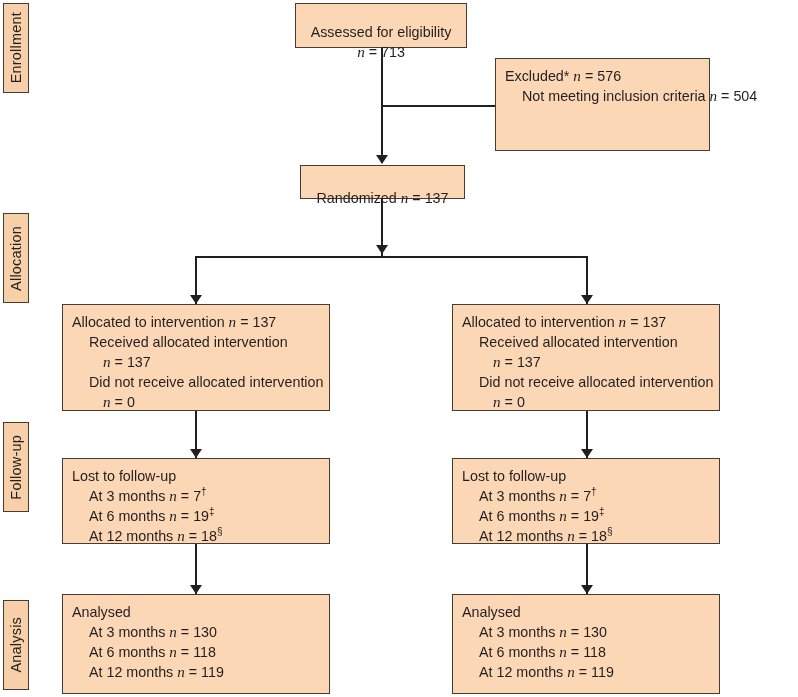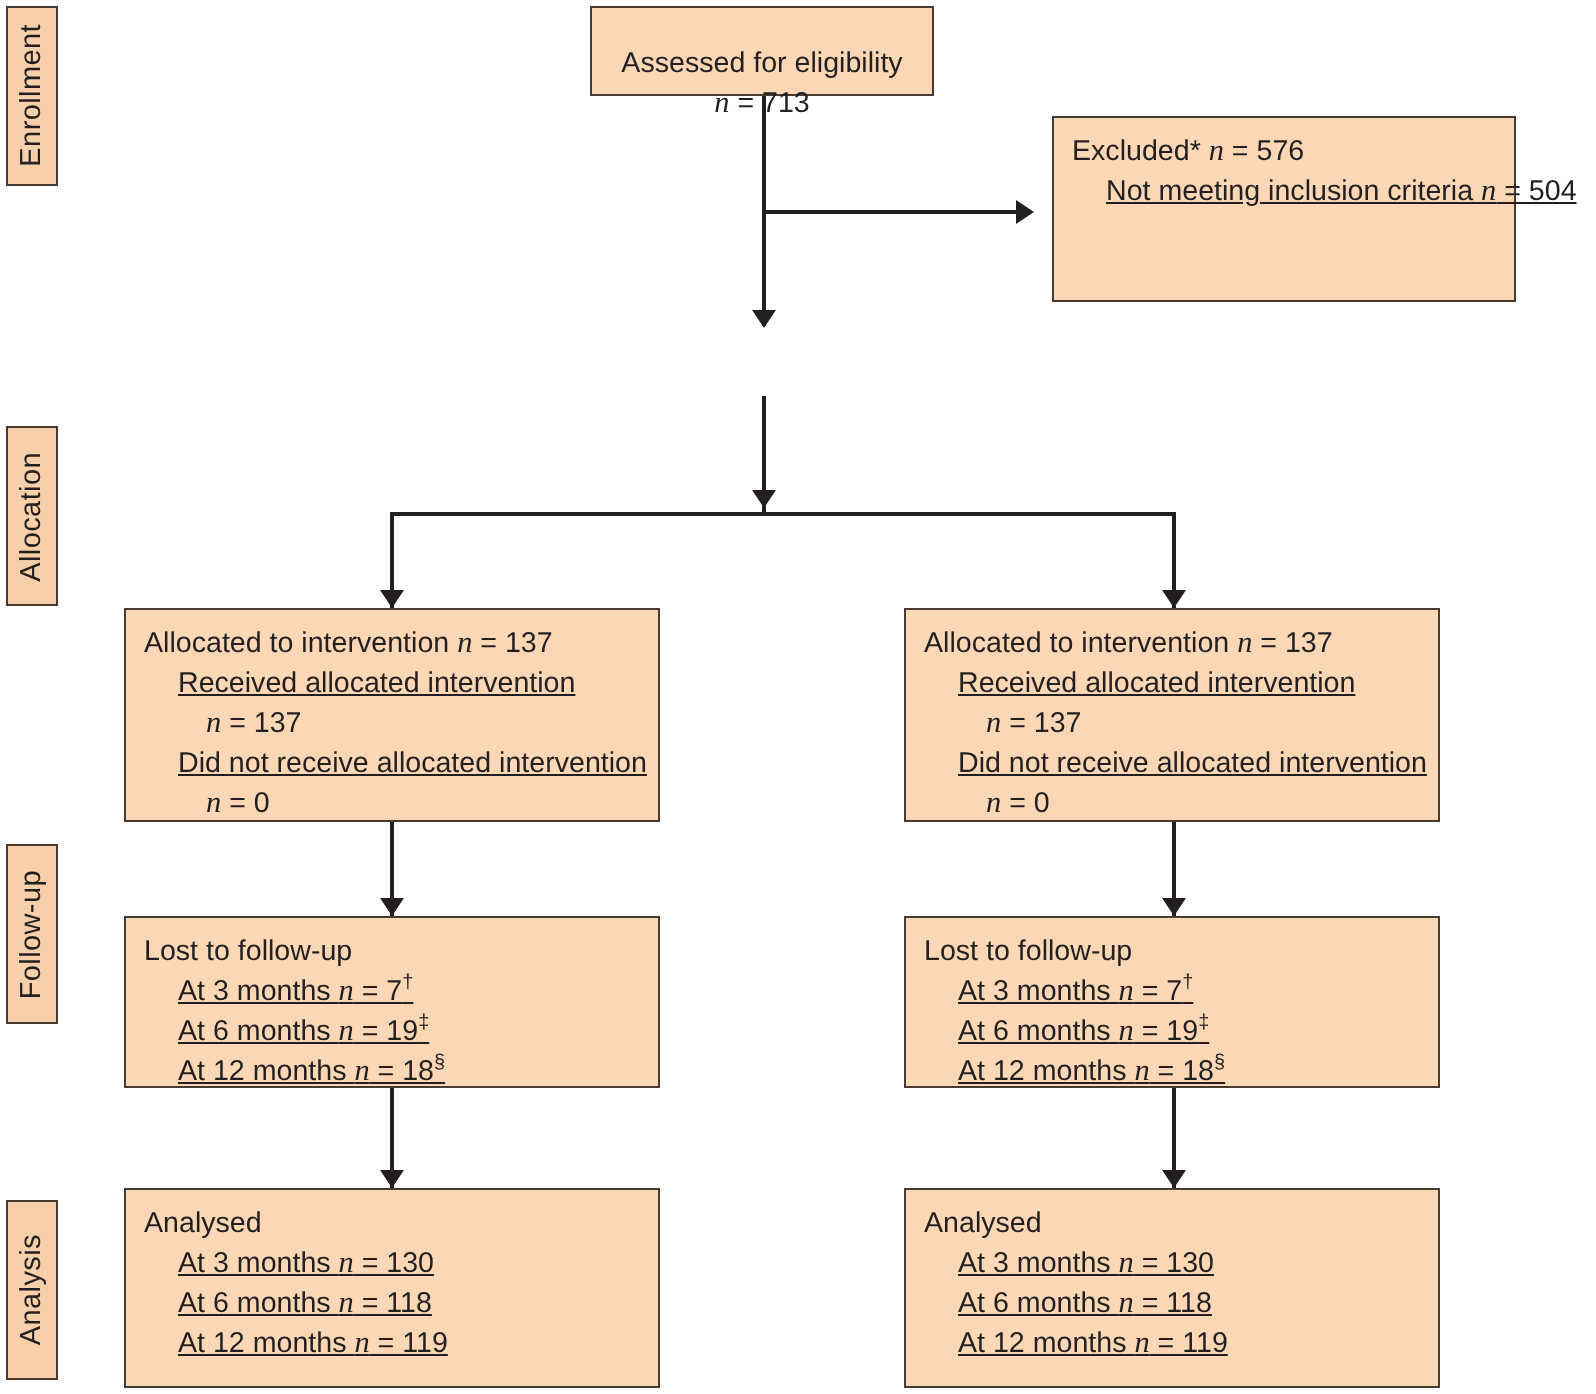--- a/index.html
+++ b/index.html
@@ -56,21 +56,21 @@
     height: 100%;
     display: flex;
     flex-direction: column;
     align-items: center;
     justify-content: center;
     text-align: center;
   }
   .ln {
     white-space: nowrap;
   }
-  .ind1 { padding-left: 17px; text-decoration: underline; }
+  .ind1 { padding-left: 17px; }
   .ind2 { padding-left: 31px; }
   em.it {
     font-style: italic;
     font-family: "Liberation Serif", serif;
     font-size: 15.2px;
   }
   sup.mark {
     font-size: 10px;
     vertical-align: super;
     line-height: 0;
@@ -147,27 +147,32 @@
   <div class="vline" style="left:586px; top:543px; height:51px;"></div>
   <div class="arrow-down" style="left:581px; top:585px;"></div>
 
   <div class="box center" style="left:295px; top:3px; width:172px; height:45px;">
     <div class="lines">
         <div class="ln">Assessed for eligibility</div>
         <div class="ln"><em class="it">n</em> = 713</div>
       </div>
   </div>
 
-  <div class="box" style="left:526px; top:58px; width:232px; height:93px;">
+  <div class="box" style="left:495px; top:58px; width:215px; height:93px;">
     <div class="lines">
         <div class="ln">Excluded* <em class="it">n</em> = 576</div>
         <div class="ln ind1">Not meeting inclusion criteria <em class="it">n</em> = 504</div>
       </div>
   </div>
 
+  <div class="box center" style="left:300px; top:165px; width:165px; height:34px;">
+    <div class="lines">
+        <div class="ln">Randomized <em class="it">n</em> = 137</div>
+      </div>
+  </div>
 
   <div class="box" style="left:62px; top:304px; width:268px; height:107px;">
     <div class="lines">
         <div class="ln">Allocated to intervention <em class="it">n</em> = 137</div>
         <div class="ln ind1">Received allocated intervention</div>
         <div class="ln ind2"><em class="it">n</em> = 137</div>
         <div class="ln ind1">Did not receive allocated intervention</div>
         <div class="ln ind2"><em class="it">n</em> = 0</div>
       </div>
   </div>

